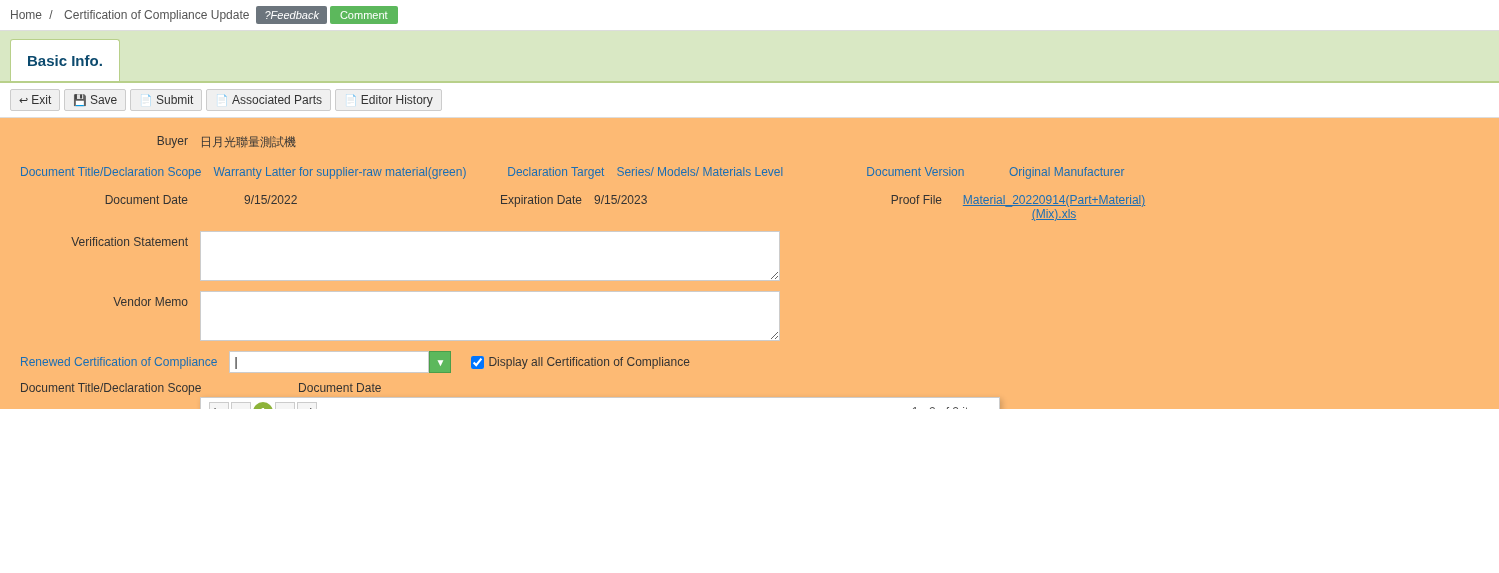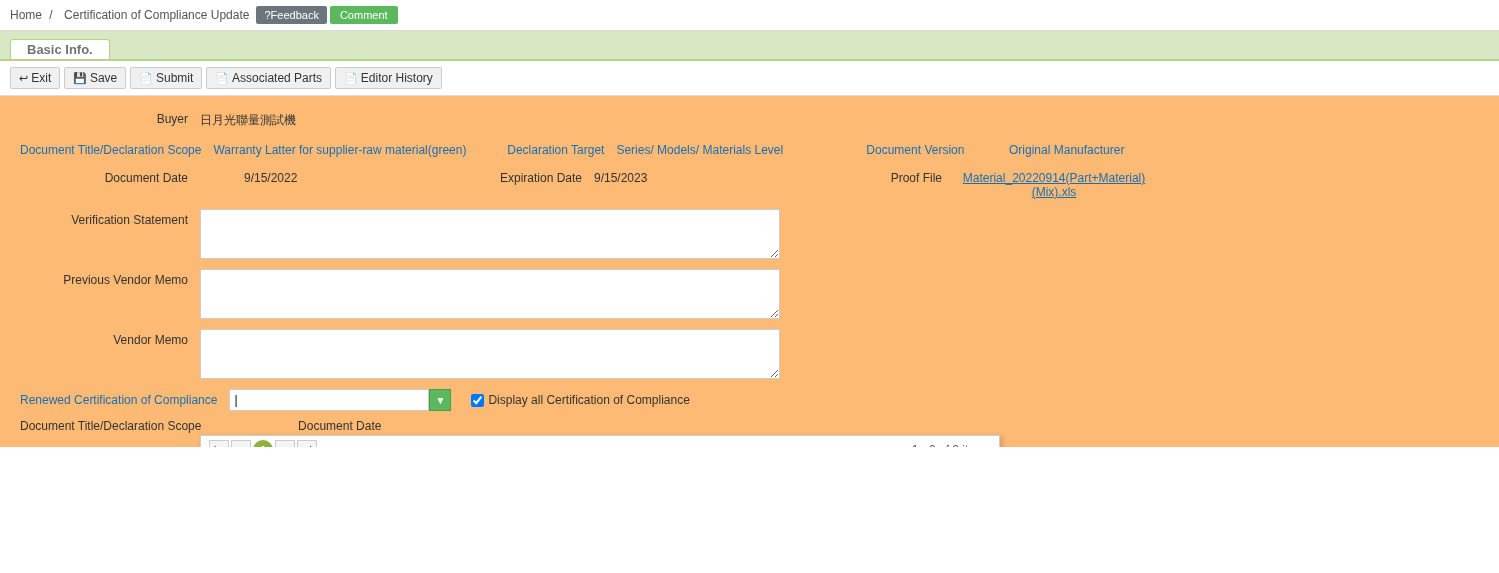--- a/index.html
+++ b/index.html
@@ -12,42 +12,42 @@
       padding: 6px 10px;
       border-bottom: 1px solid #ddd;
       background: #fff;
       gap: 3px;
     }
     .breadcrumb { color: #555; font-size: 12px; }
     .breadcrumb a { color: #555; text-decoration: none; }
     .breadcrumb span { margin: 0 4px; }
     .btn-feedback {
       background: #6c757d; color: #fff; border: none; padding: 3px 8px;
-      font-size: 11px; cursor: pointer; border-radius: 2px;
+      font-size: 11px; cursor: pointer; border-radius: 2px; font-style: italic;
     }
     .btn-comment {
       background: #5cb85c; color: #fff; border: none; padding: 3px 10px;
       font-size: 11px; cursor: pointer; border-radius: 2px;
     }
 
     
     .tab-area {
       background: #d9e8c4;
       padding: 8px 10px 0 10px;
       border-bottom: 2px solid #b8d08a;
     }
     .tab {
       display: inline-block;
       background: #fff;
       border: 1px solid #b8d08a;
       border-bottom: none;
-      padding: 2px 16px;
+      padding: 12px 16px;
       font-weight: bold;
-      color: #737373;
-      font-size: 13px;
+      color: #0c4a6e;
+      font-size: 15px;
       cursor: pointer;
       border-radius: 3px 3px 0 0;
     }
 
     
     .toolbar {
       display: flex;
       align-items: center;
       padding: 6px 10px;
       gap: 4px;
@@ -247,24 +247,20 @@
     <div class="form-value" style="min-width:220px;">9/15/2023</div>
     <div class="form-label" style="min-width:140px;">Proof File</div>
     <div class="form-value link" style="text-align:center; max-width:200px;">Material_20220914(Part+Material)(Mix).xls</div>
   </div>
 
   <div class="form-row">
     <div class="form-label">Verification Statement</div>
     <textarea class="form-textarea" style=""></textarea>
   </div>
 
-  <div class="form-row">
-    <div class="form-label">Previous Vendor Memo</div>
-    <textarea class="form-textarea" style=""></textarea>
-  </div>
 
   <div class="form-row">
     <div class="form-label">Vendor Memo</div>
     <textarea class="form-textarea" style=""></textarea>
   </div>
 
   <div style="display:flex; align-items:flex-start; margin-bottom:4px;">
 
     <div style="display:flex; align-items:flex-start;">
       <div class="form-label blue" style="color:#1a6eb5; padding-top:4px;">Renewed Certification of Compliance</div>

